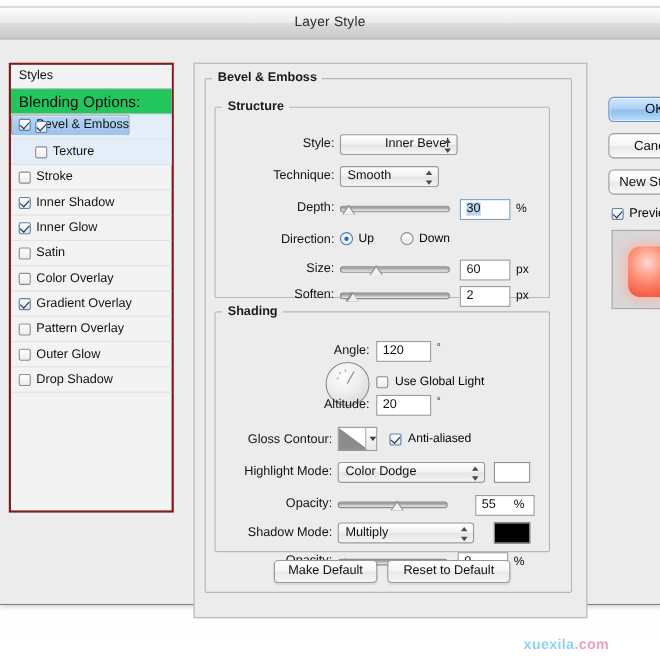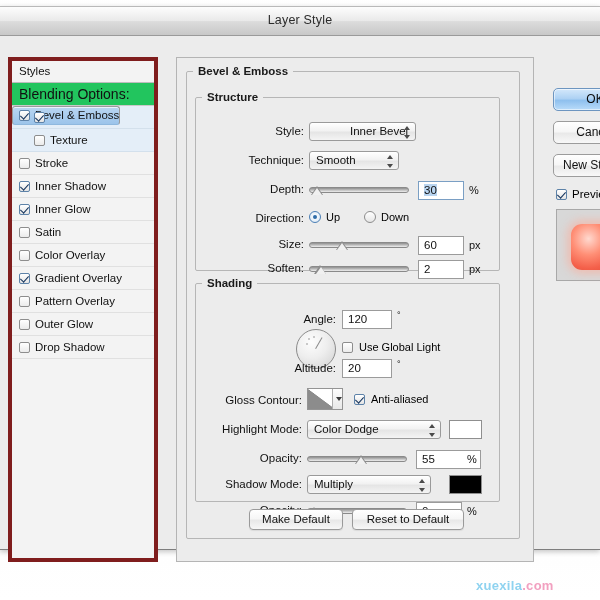--- a/index.html
+++ b/index.html
@@ -14,22 +14,22 @@
     background:#ededed;border-top:1px solid #b9b9b9;border-bottom:1px solid #7e7e7e;
     box-shadow:0 2px 5px rgba(0,0,0,.22);}
   #titlebar{height:28px;position:relative;
     background:linear-gradient(180deg,#fdfdfd 0%,#eaeaea 48%,#dcdcdc 52%,#c8c8c8 100%);
     border-bottom:1px solid #9a9a9a;}
   #titlebar .title{position:absolute;left:0;right:0;top:6px;text-align:center;
     font-size:12.5px;color:#2b2b2b;letter-spacing:.2px;}
   #body{position:absolute;left:0;top:29px;right:0;bottom:0;background:#ececec;}
 
   
-  #sidebar{position:absolute;left:8px;top:21px;width:150px;height:505px;
-    background:#f3f3f3;border:4px solid #7f1d1d;box-sizing:border-box;}
+  #sidebar{position:absolute;left:8px;top:21px;width:150px;height:409px;
+    background:#f3f3f3;border:2px solid #7f1d1d;box-sizing:border-box;}
   .side-head{height:21px;line-height:21px;padding-left:7px;font-size:11.5px;
     background:#f3f3f3;border-bottom:1px solid #bdbdbd;color:#111;}
   .side-blend{height:22px;line-height:22px;padding-left:7px;font-size:14px;
     background:#22c55e;border-bottom:1px solid #c9c9c9;color:#111;}
   .srow{height:22px;line-height:22px;padding-left:7px;font-size:11.5px;
     border-bottom:1px solid #e0e0e0;display:flex;align-items:center;color:#111;}
   .srow.sel{background:linear-gradient(180deg,#b9d6f2 0%,#9cc4ea 100%);border-bottom:1px solid #8fb8de;}
   .srow.sub{background:#e4eef8;padding-left:22px;border-bottom:1px solid #d3e0ec;}
   .srow .lbl{margin-left:5px;}
 
@@ -308,21 +308,21 @@
             <span>Color Dodge</span>
             <span class="arrows"></span>
           </div>
           <div class="swatch" id="sw-hi" style="left: 253px; top: 131px; background: rgb(255, 255, 255);"></div>
 
           <div class="rlabel" style="left:4px;top:163px;width:102px;">Opacity:</div>
           <div class="slider" id="sl-hiop" style="left:111px;top:163px;width:100px;">
             <div class="track"></div>
             <div class="thumb" style="left: 47.85px;"></div>
           </div>
-          <div class="num" style="left:220px;top:161px;width:65px;">
+          <div class="num" style="left:236px;top:161px;width:54px;">
             <span>55</span>
           </div>
           <div class="unit" style="left:271px;top:164px;">%</div>
 
           <div class="rlabel" style="left:4px;top:189px;width:102px;">Shadow Mode:</div>
           <div class="sel" style="left:111px;top:186px;width:124px;">
             <span>Multiply</span>
             <span class="arrows"></span>
           </div>
           <div class="swatch" id="sw-sh" style="left: 253px; top: 186px; background: rgb(0, 0, 0);"></div>

